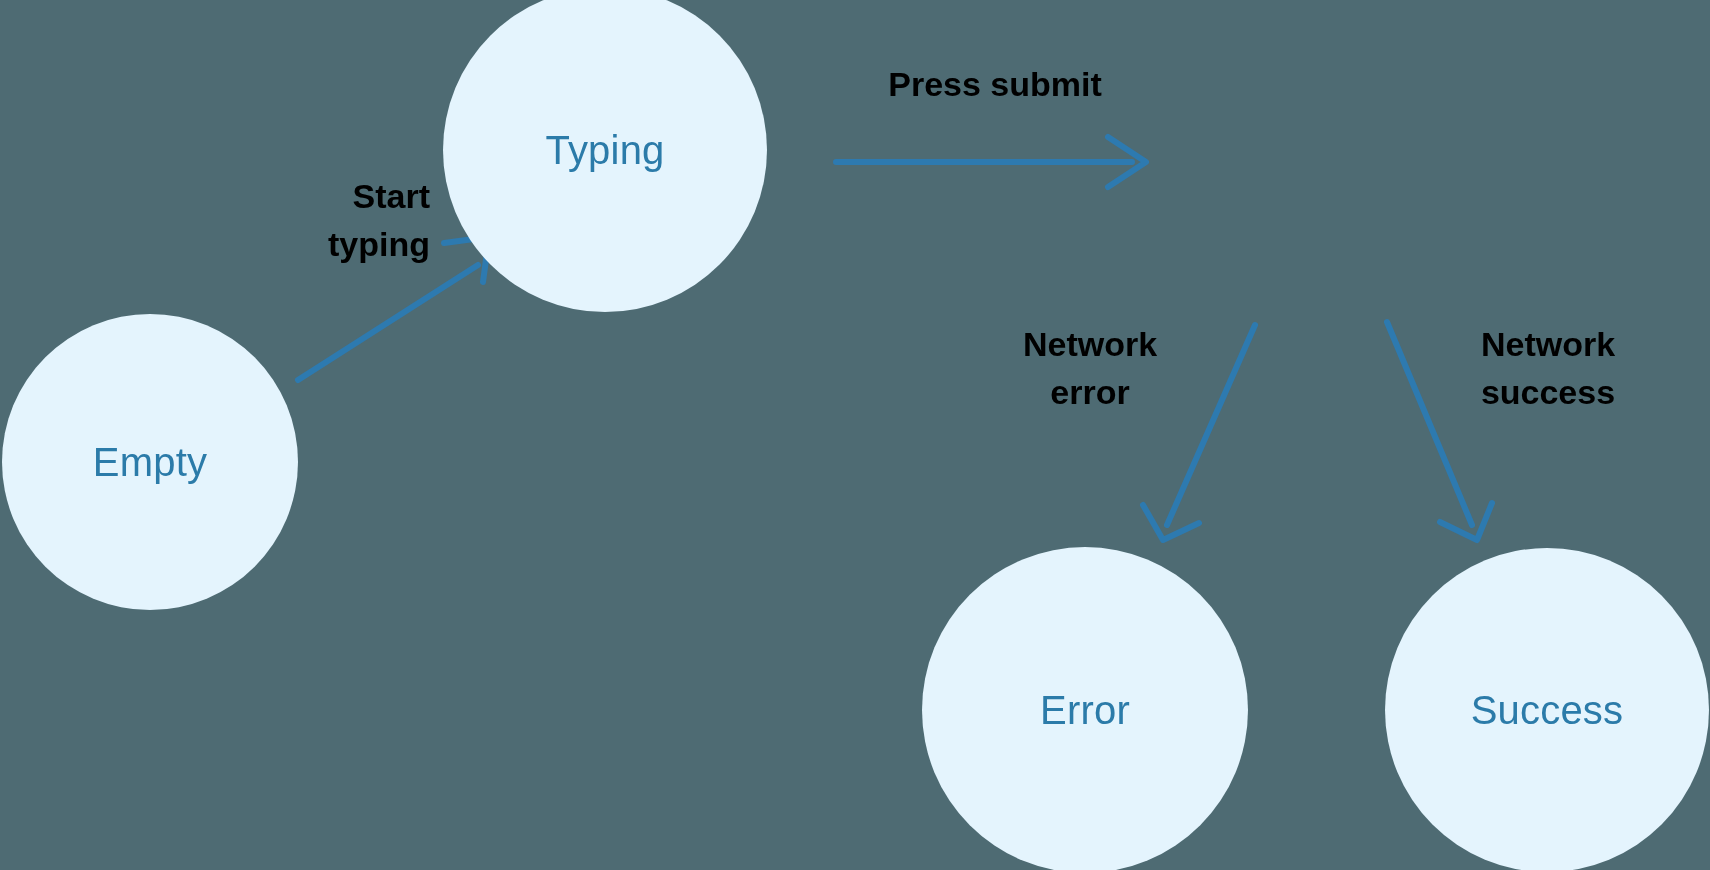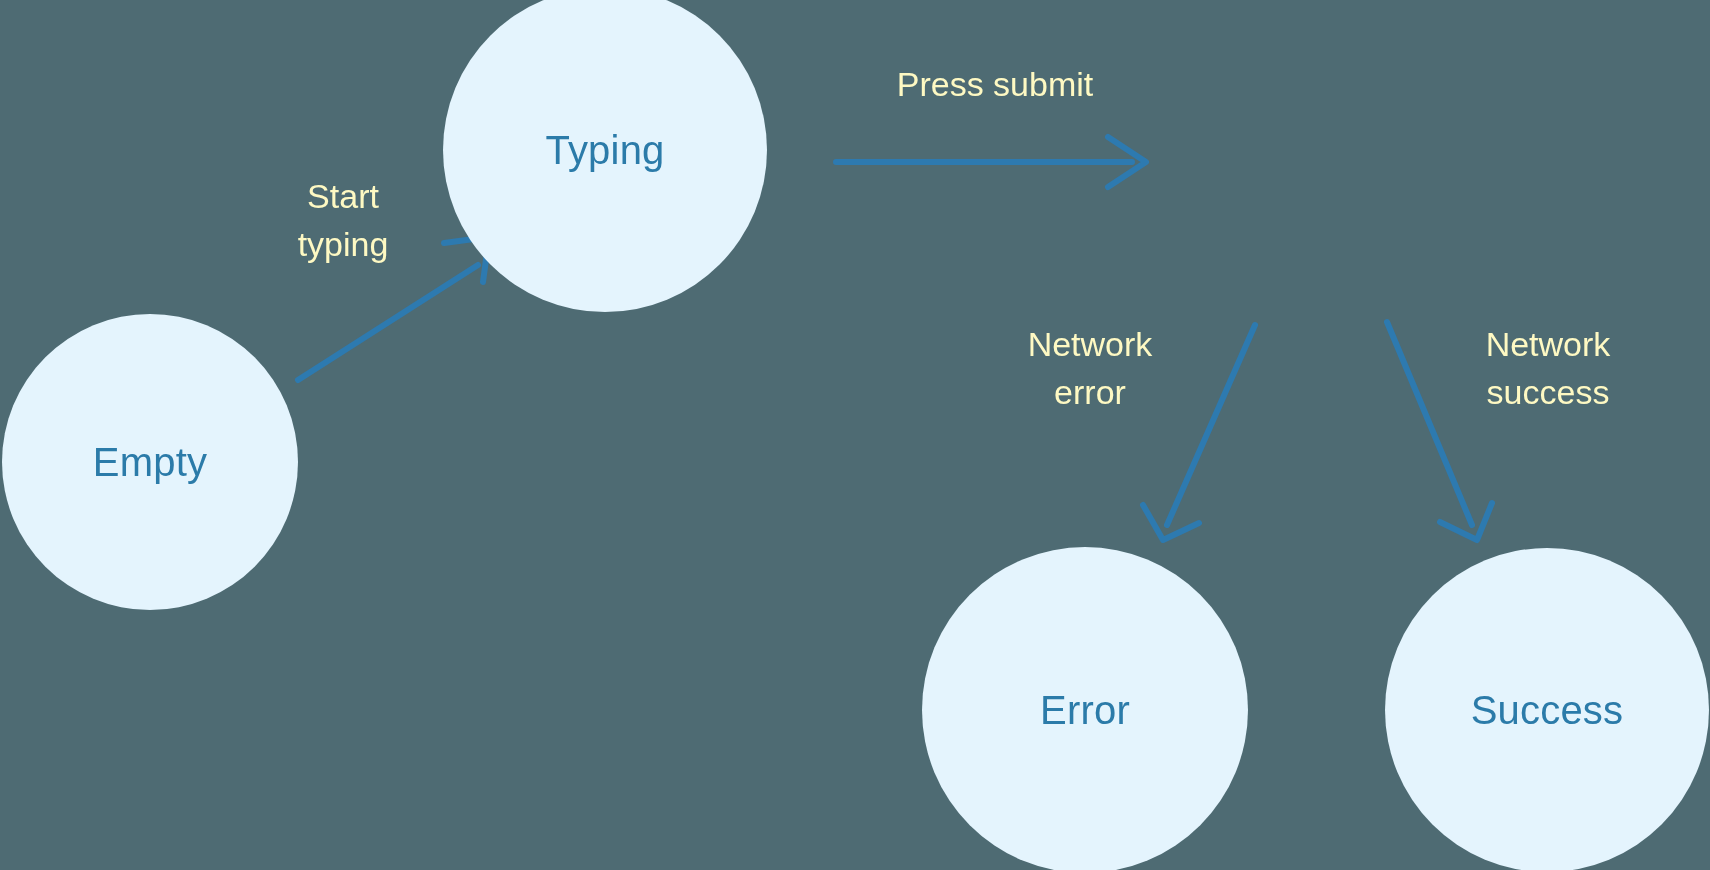--- a/index.html
+++ b/index.html
@@ -42,23 +42,23 @@
     font-size: 40px;
     font-weight: 400;
     letter-spacing: 0.2px;
     line-height: 1.1;
     text-align: center;
     white-space: nowrap;
     user-select: none;
   }
   .edge-label {
     position: absolute;
-    color: #fef9c3;
+    color: #000000;
     font-size: 34px;
-    font-weight: 400;
+    font-weight: 700;
     line-height: 1.42;
     text-align: center;
     white-space: pre-line;
     user-select: none;
   }
 </style>
 </head>
 <body>
 
 <div id="diagram-root">
@@ -96,21 +96,21 @@
 
 
   <div class="node-circle" style="left:922px; top:547px; width:326px; height:326px;">
     <span class="node-label">Error</span>
   </div>
 
   <div class="node-circle" style="left:1385px; top:548px; width:324px; height:324px;">
     <span class="node-label">Success</span>
   </div>
 
-  <div class="edge-label" style="left:243px; top:172px; width:200px;">Start
+  <div class="edge-label" style="left:230px; top:172px; width:200px;text-align:right;">Start
 typing</div>
 
   <div class="edge-label" style="left:835px; top:60px; width:320px;">Press submit</div>
 
   <div class="edge-label" style="left:975px; top:320px; width:230px;">Network
 error</div>
 
   <div class="edge-label" style="left:1433px; top:320px; width:230px;">Network
 success</div>
 

